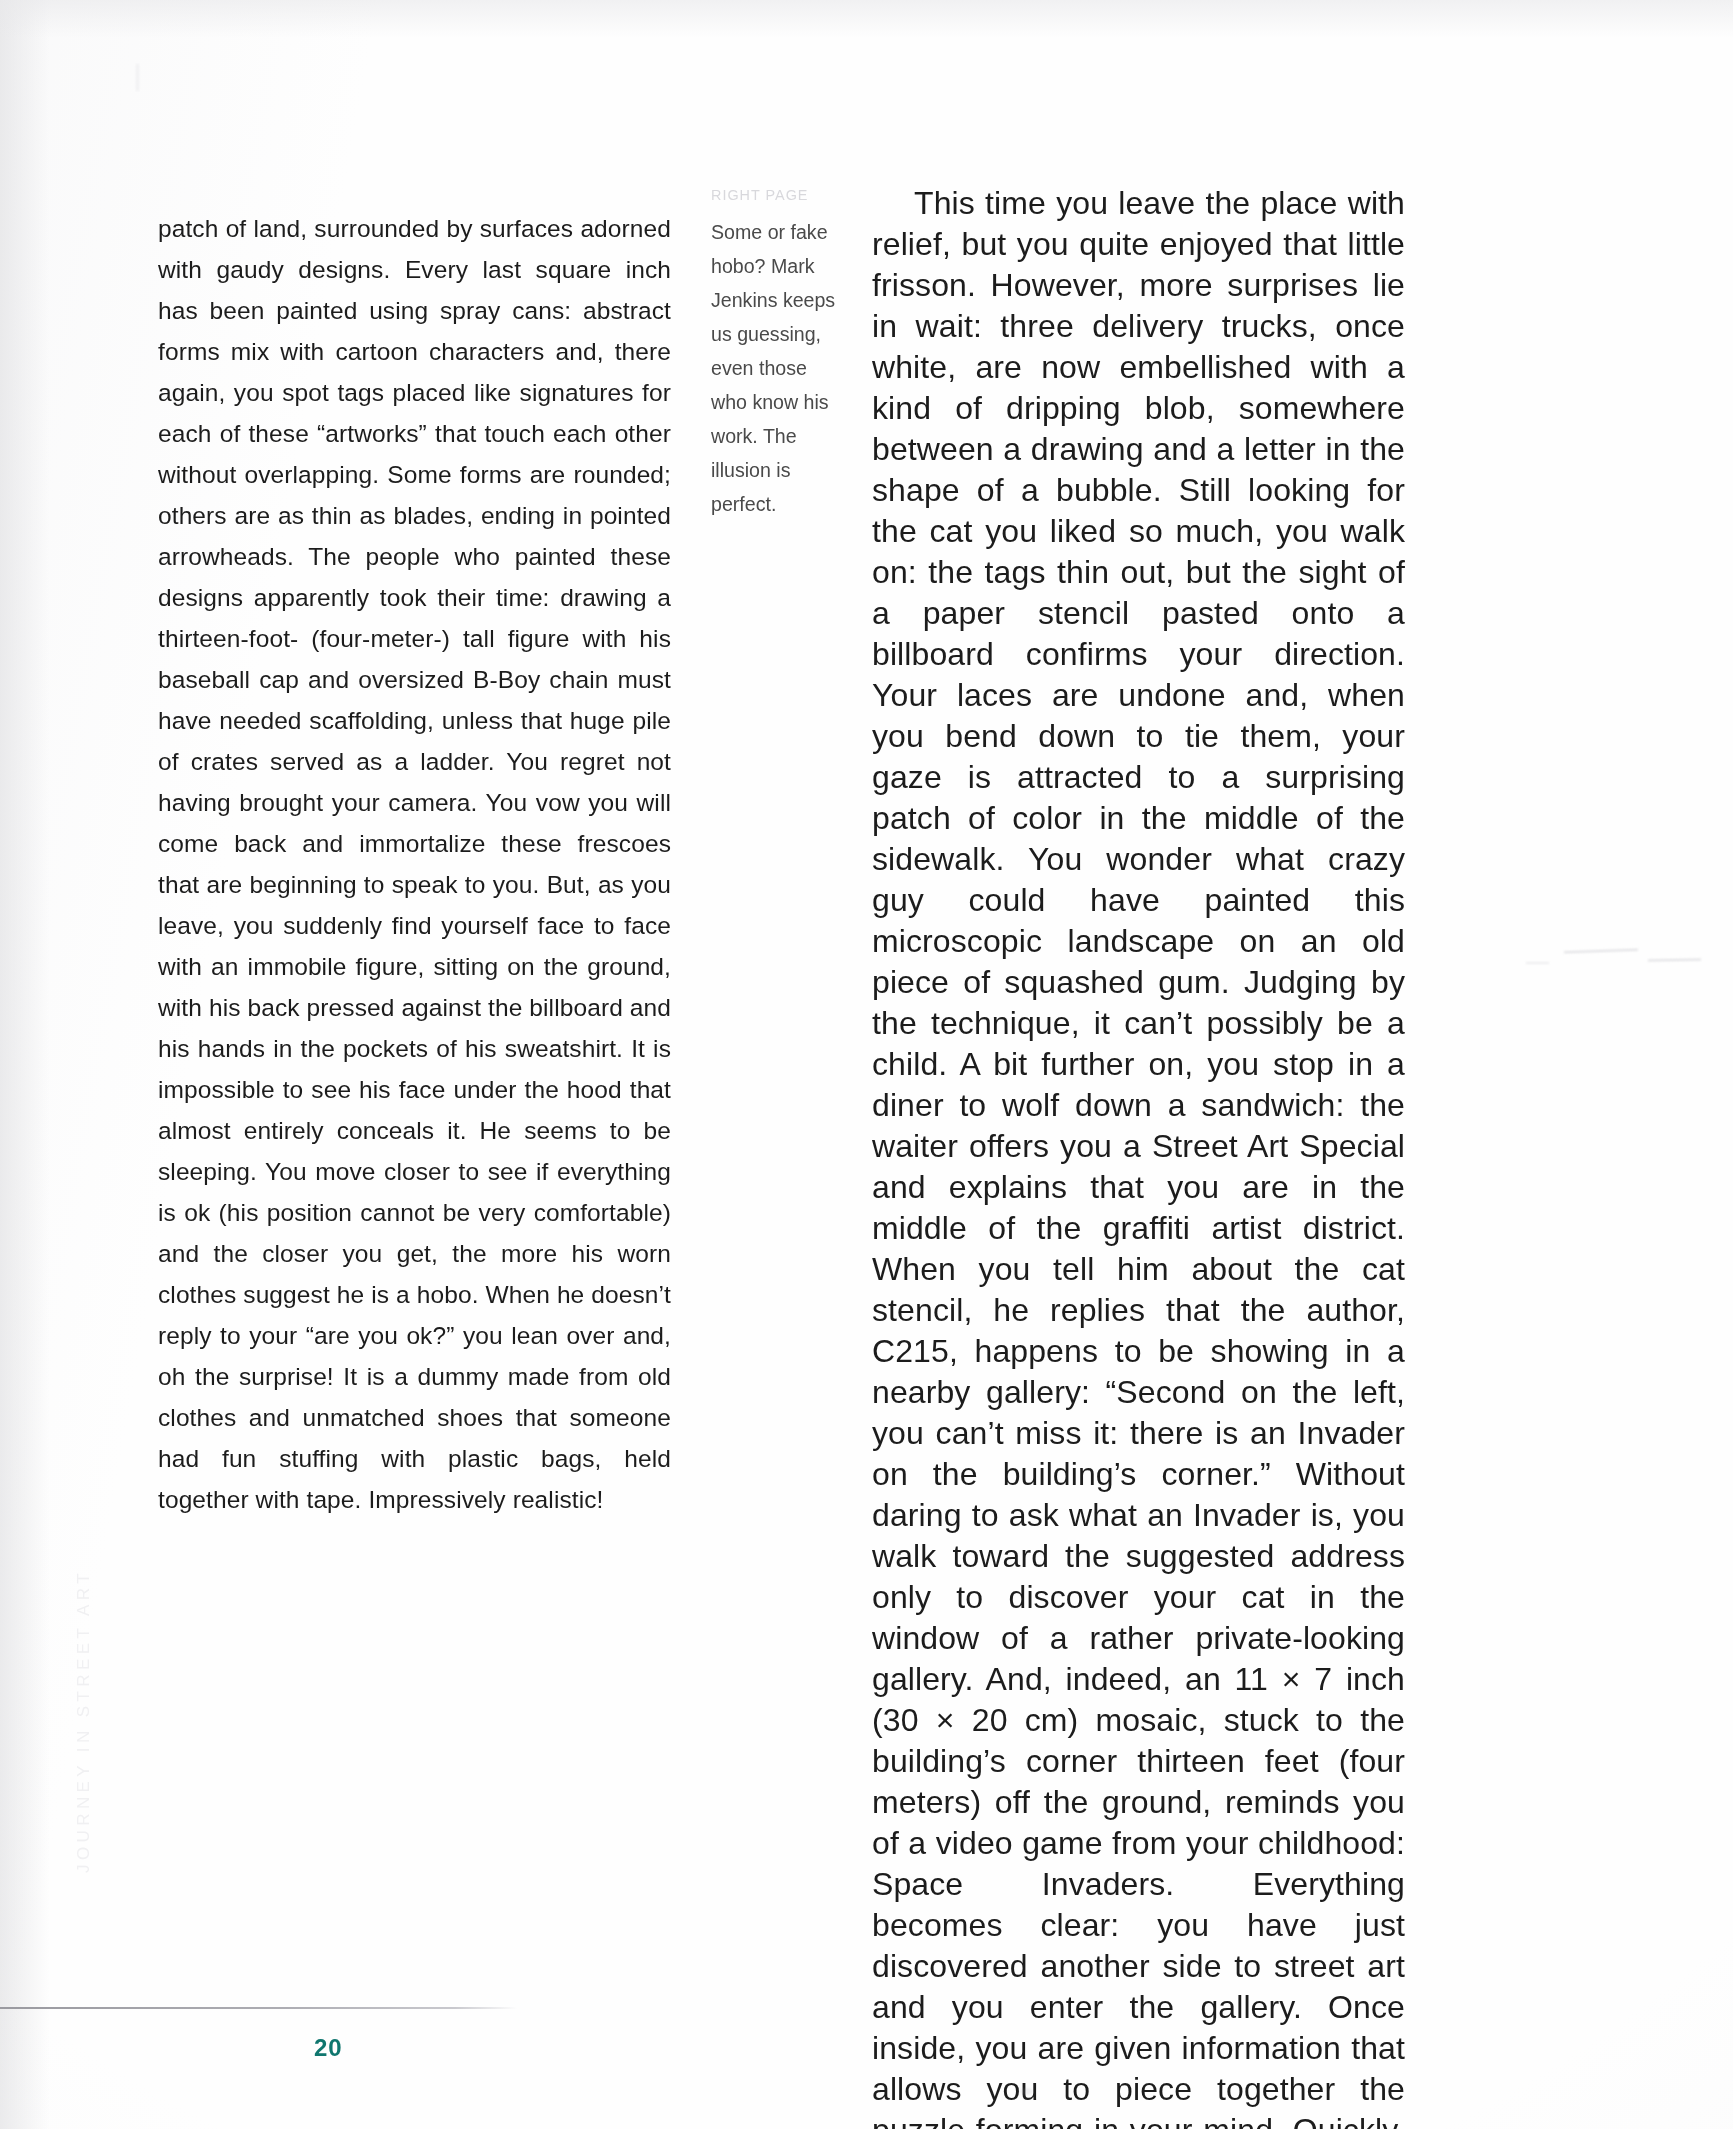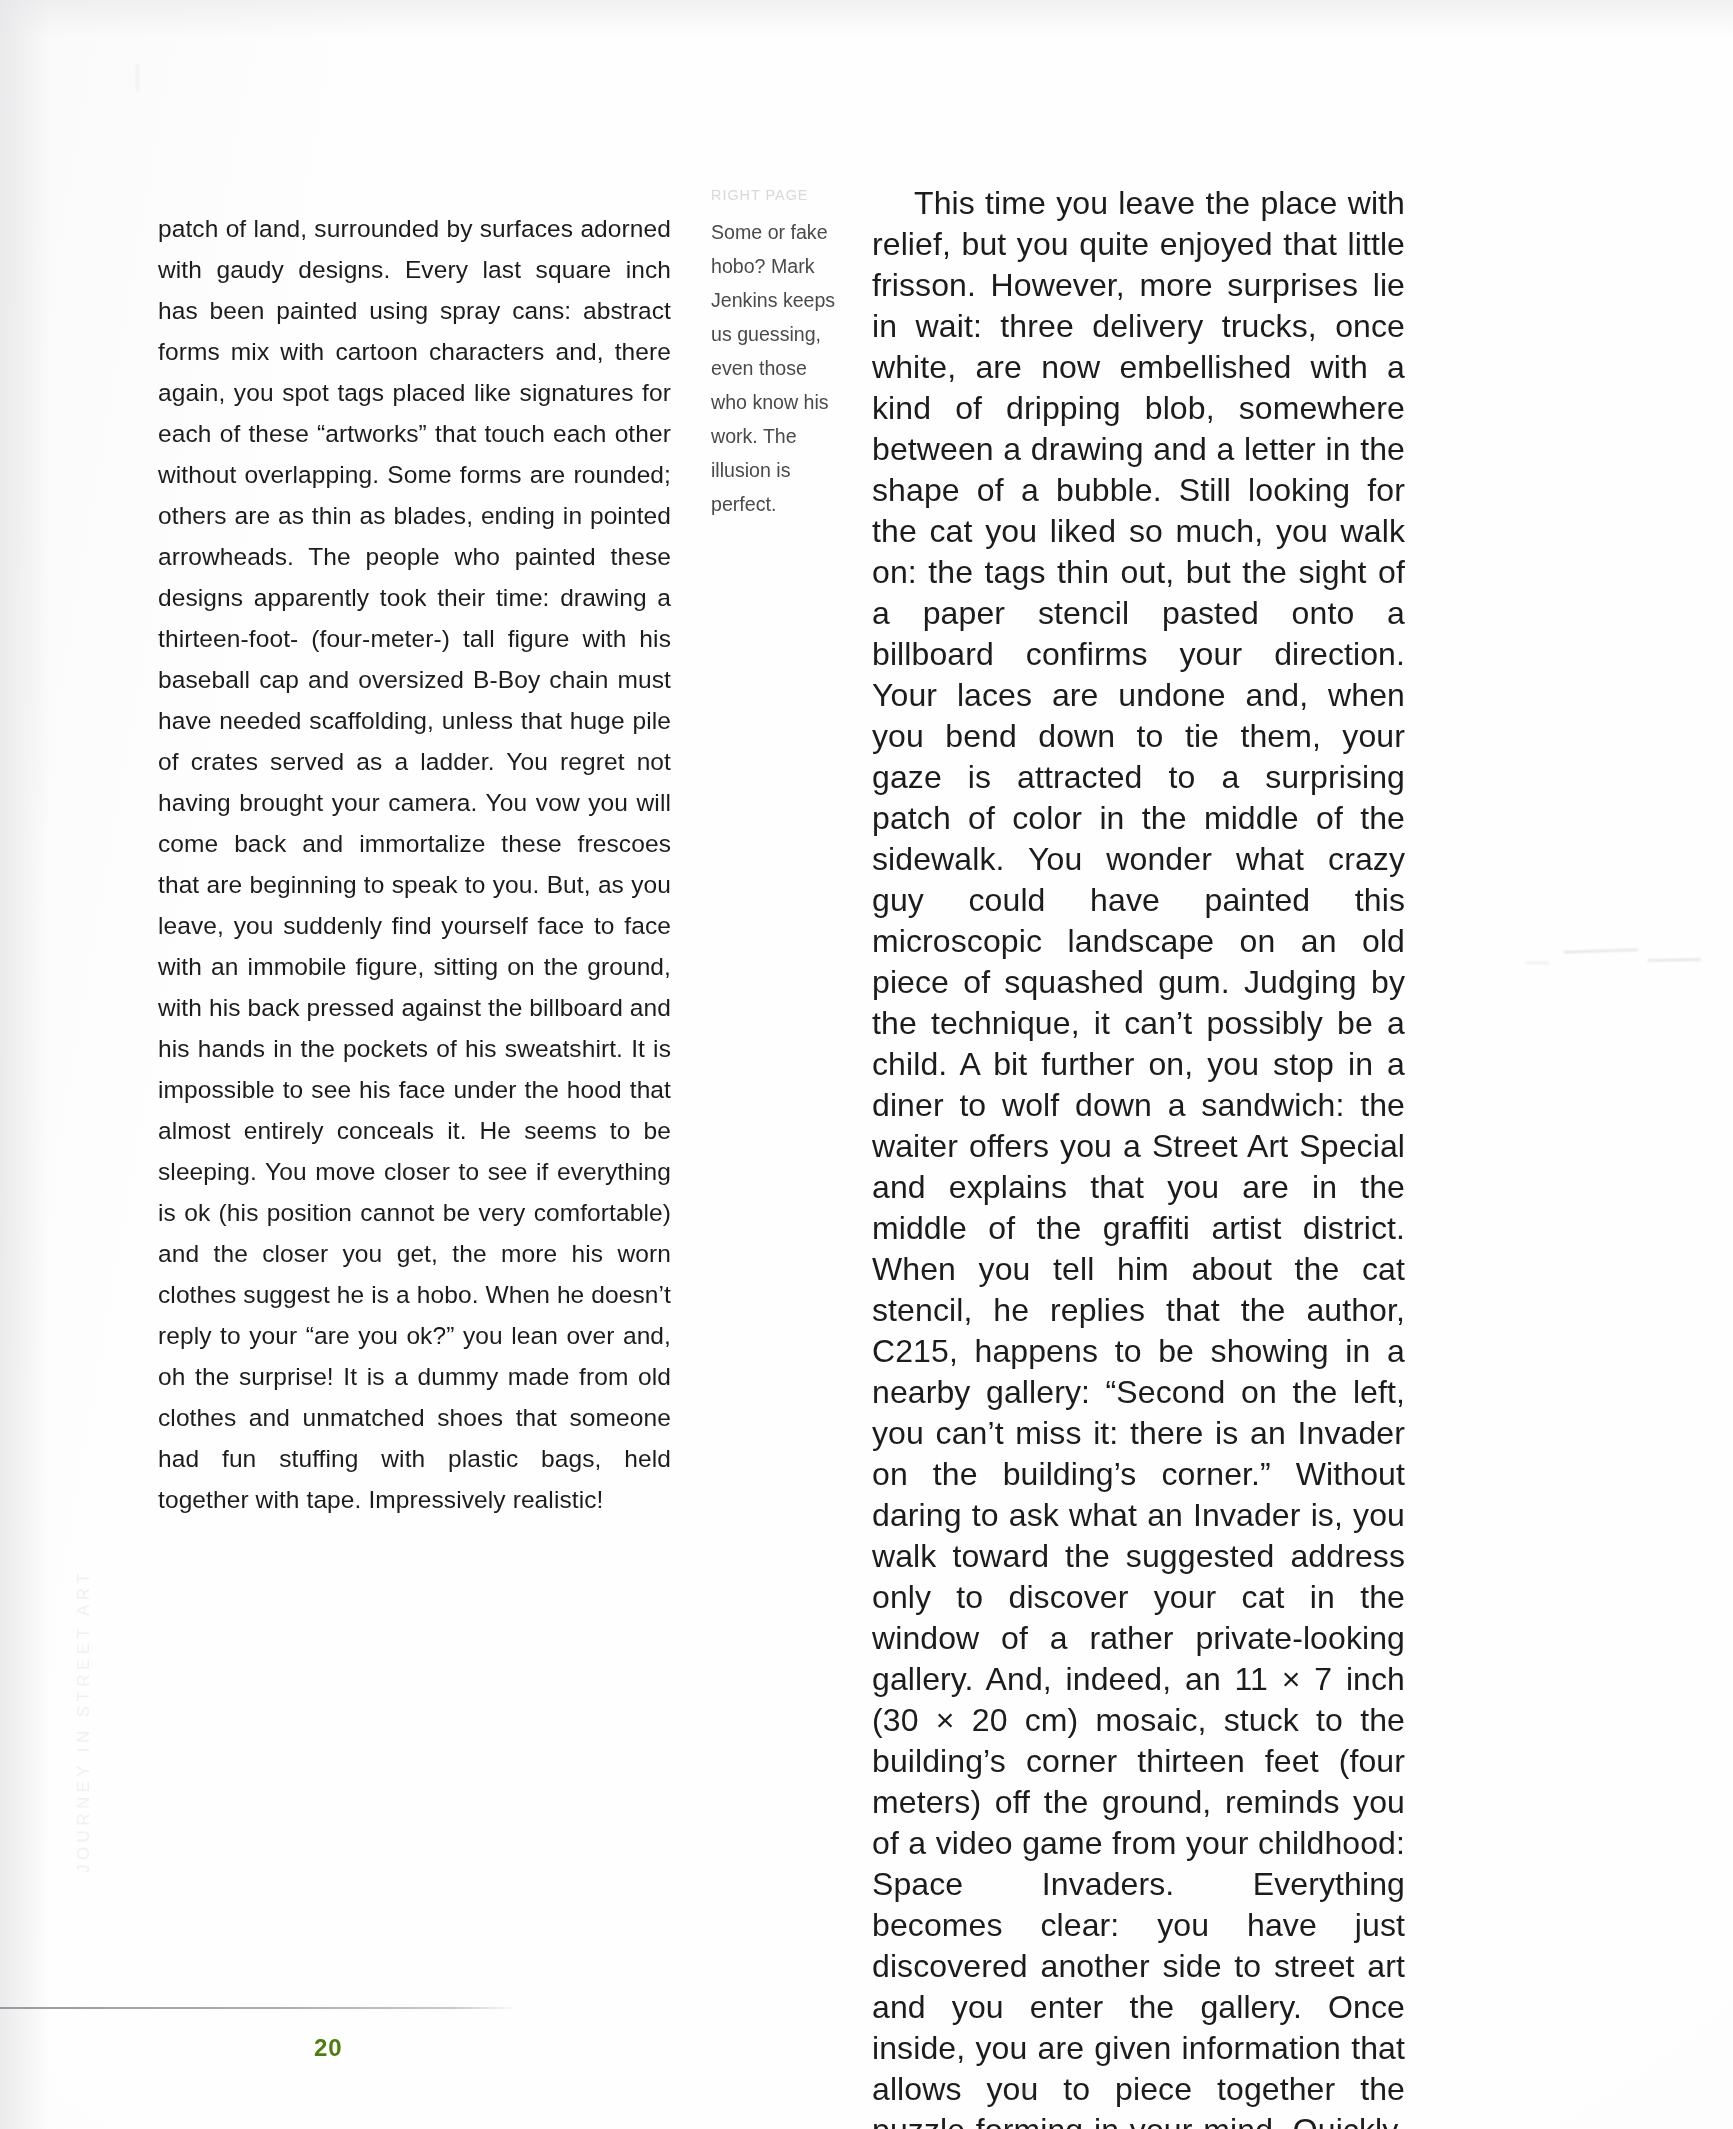--- a/index.html
+++ b/index.html
@@ -124,21 +124,21 @@
     height: 1.6px;
     background: linear-gradient(90deg, #9a9aa0 0%, #adadb3 55%, #c9c9ce 88%, rgba(255,255,255,0) 100%);
   }
   .page-number {
     position: absolute;
     left: 314px;
     top: 2034px;
     font-size: 24px;
     font-weight: bold;
     letter-spacing: 0.8px;
-    color: #4d7c0f;
+    color: #0f766e;
   }
 
   
   .smudge {
     position: absolute;
     pointer-events: none;
     background: rgba(160,160,168,0.30);
     filter: blur(1.1px);
   }
   .smudge-a { left: 1564px; top: 950px; width: 74px; height: 2.4px; transform: rotate(-2deg); }

